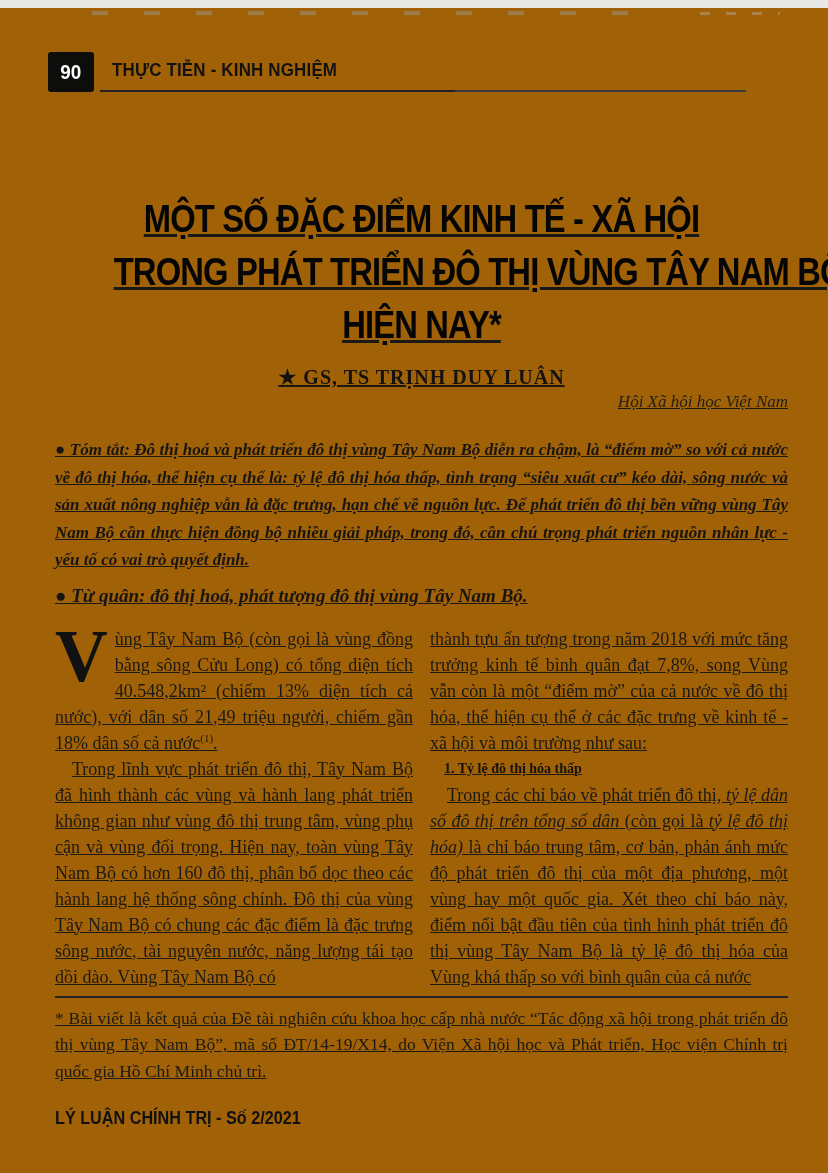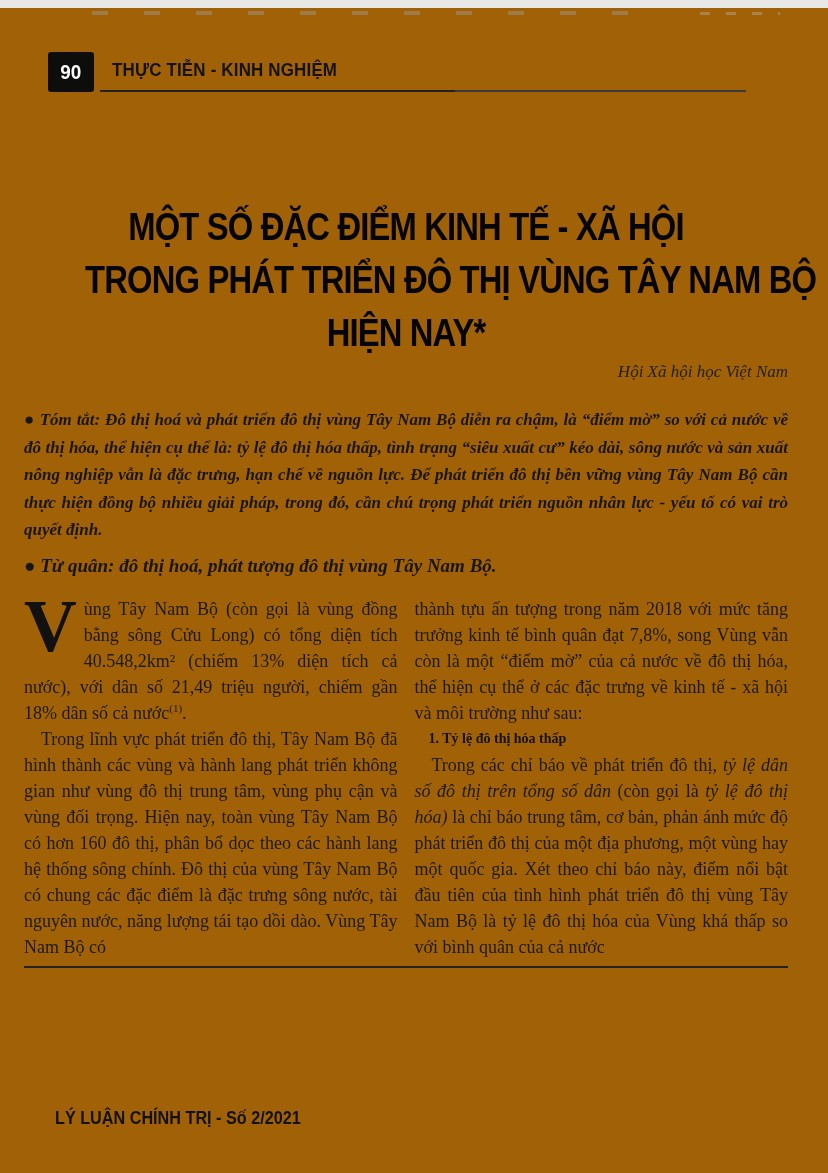--- a/index.html
+++ b/index.html
@@ -42,22 +42,22 @@
     font-weight:bold;font-size:18px;letter-spacing:.2px;
     transform:scaleX(.94);transform-origin:left center;
     color:#131210;white-space:nowrap;
   }
   .header-rule{
     position:absolute;top:82px;left:100px;width:646px;height:2px;
     background:linear-gradient(90deg,#222 0 55%,#3a3a3a 55% 100%);
   }
   
   .content{
-    position:absolute;top:92px;left:0;width:828px;
-    padding:0 40px 0 24px;box-sizing:border-box;
+    position:absolute;top:84px;left:0;width:828px;
+    padding:0 40px 0 55px;box-sizing:border-box;text-decoration:underline;
   }
   .title-block{margin-top:100px;text-align:center;color:#050505;}
   .title-line{
     font-family:"Liberation Sans","DejaVu Sans",sans-serif;
     font-weight:bold;font-size:39px;line-height:53px;
     letter-spacing:-1px;white-space:nowrap;
     transform:scaleX(.84);transform-origin:center;
   }
   .author{
     margin-top:14px;text-align:center;
@@ -138,20 +138,21 @@
   <div class="header-rule"></div>
 
   <div class="content">
 
     <div class="title-block">
       <div class="title-line">MỘT SỐ ĐẶC ĐIỂM KINH TẾ - XÃ HỘI</div>
       <div class="title-line">TRONG PHÁT TRIỂN ĐÔ THỊ VÙNG TÂY NAM BỘ</div>
       <div class="title-line">HIỆN NAY*</div>
     </div>
 
+    <div class="author">★ GS, TS TRỊNH DUY LUÂN</div>
     <div class="affiliation">Hội Xã hội học Việt Nam</div>
 
     <p class="abstract"><span>● Tóm tắt: </span><span>Đô thị hoá và phát triển đô thị vùng Tây Nam Bộ diễn ra chậm, là “điểm mờ” so với cả nước về đô thị hóa, thể hiện cụ thể là: tỷ lệ đô thị hóa thấp, tình trạng “siêu xuất cư” kéo dài, sông nước và sản xuất nông nghiệp vẫn là đặc trưng, hạn chế về nguồn lực. Để phát triển đô thị bền vững vùng Tây Nam Bộ cần thực hiện đồng bộ nhiều giải pháp, trong đó, cần chú trọng phát triển nguồn nhân lực - yếu tố có vai trò quyết định.</span></p>
 
     <p class="keywords"><span>● Từ quân: </span><span>đô thị hoá, phát tượng đô thị vùng Tây Nam Bộ.</span></p>
 
     <div class="columns">
 
       <div class="col">
         <p class="para"><span class="dropcap">V</span><span>ùng Tây Nam Bộ (còn gọi là vùng đồng bằng sông Cửu Long) có tổng diện tích 40.548,2km² (chiếm 13% diện tích cả nước), với dân số 21,49 triệu người, chiếm gần 18% dân số cả nước</span><sup class="fn-ref">(1)</sup><span>.</span></p>
@@ -160,18 +161,19 @@
 
       <div class="col">
         <p class="para">thành tựu ấn tượng trong năm 2018 với mức tăng trưởng kinh tế bình quân đạt 7,8%, song Vùng vẫn còn là một “điểm mờ” của cả nước về đô thị hóa, thể hiện cụ thể ở các đặc trưng về kinh tế - xã hội và môi trường như sau:</p>
         <h3 class="sub-heading">1. Tỷ lệ đô thị hóa thấp</h3>
         <p class="para indent"><span>Trong các chỉ báo về phát triển đô thị, </span><span class="ital">tỷ lệ dân số đô thị trên tổng số dân</span><span> (còn gọi là </span><span class="ital">tỷ lệ đô thị hóa)</span><span> là chỉ báo trung tâm, cơ bản, phản ánh mức độ phát triển đô thị của một địa phương, một vùng hay một quốc gia. Xét theo chỉ báo này, điểm nổi bật đầu tiên của tình hình phát triển đô thị vùng Tây Nam Bộ là tỷ lệ đô thị hóa của Vùng khá thấp so với bình quân của cả nước</span></p>
       </div>
 
     </div>
 
     <div class="footnote-rule"></div>
+    <p class="footnote">* Bài viết là kết quả của Đề tài nghiên cứu khoa học cấp nhà nước “Tác động xã hội trong phát triển đô thị vùng Tây Nam Bộ”, mã số ĐT/14-19/X14, do Viện Xã hội học và Phát triển, Học viện Chính trị quốc gia Hồ Chí Minh chủ trì.</p>
 
   </div>
 
   <div class="journal-footer">LÝ LUẬN CHÍNH TRỊ - Số 2/2021</div>
 
 </div>
 
 </body></html>

